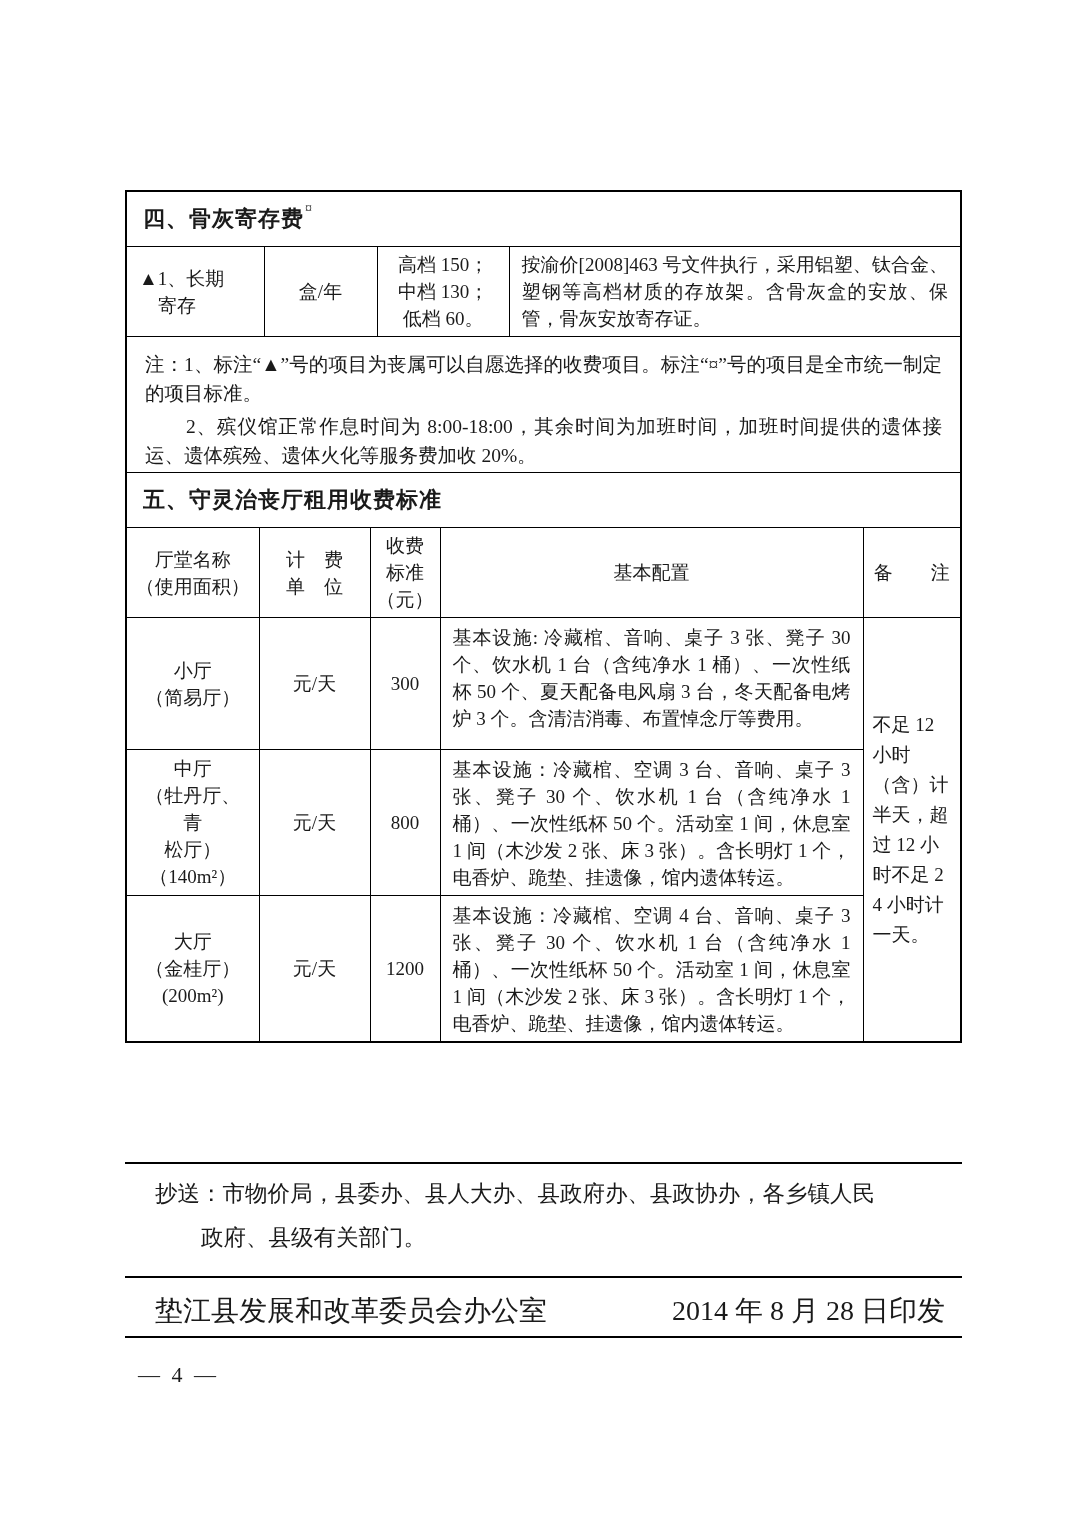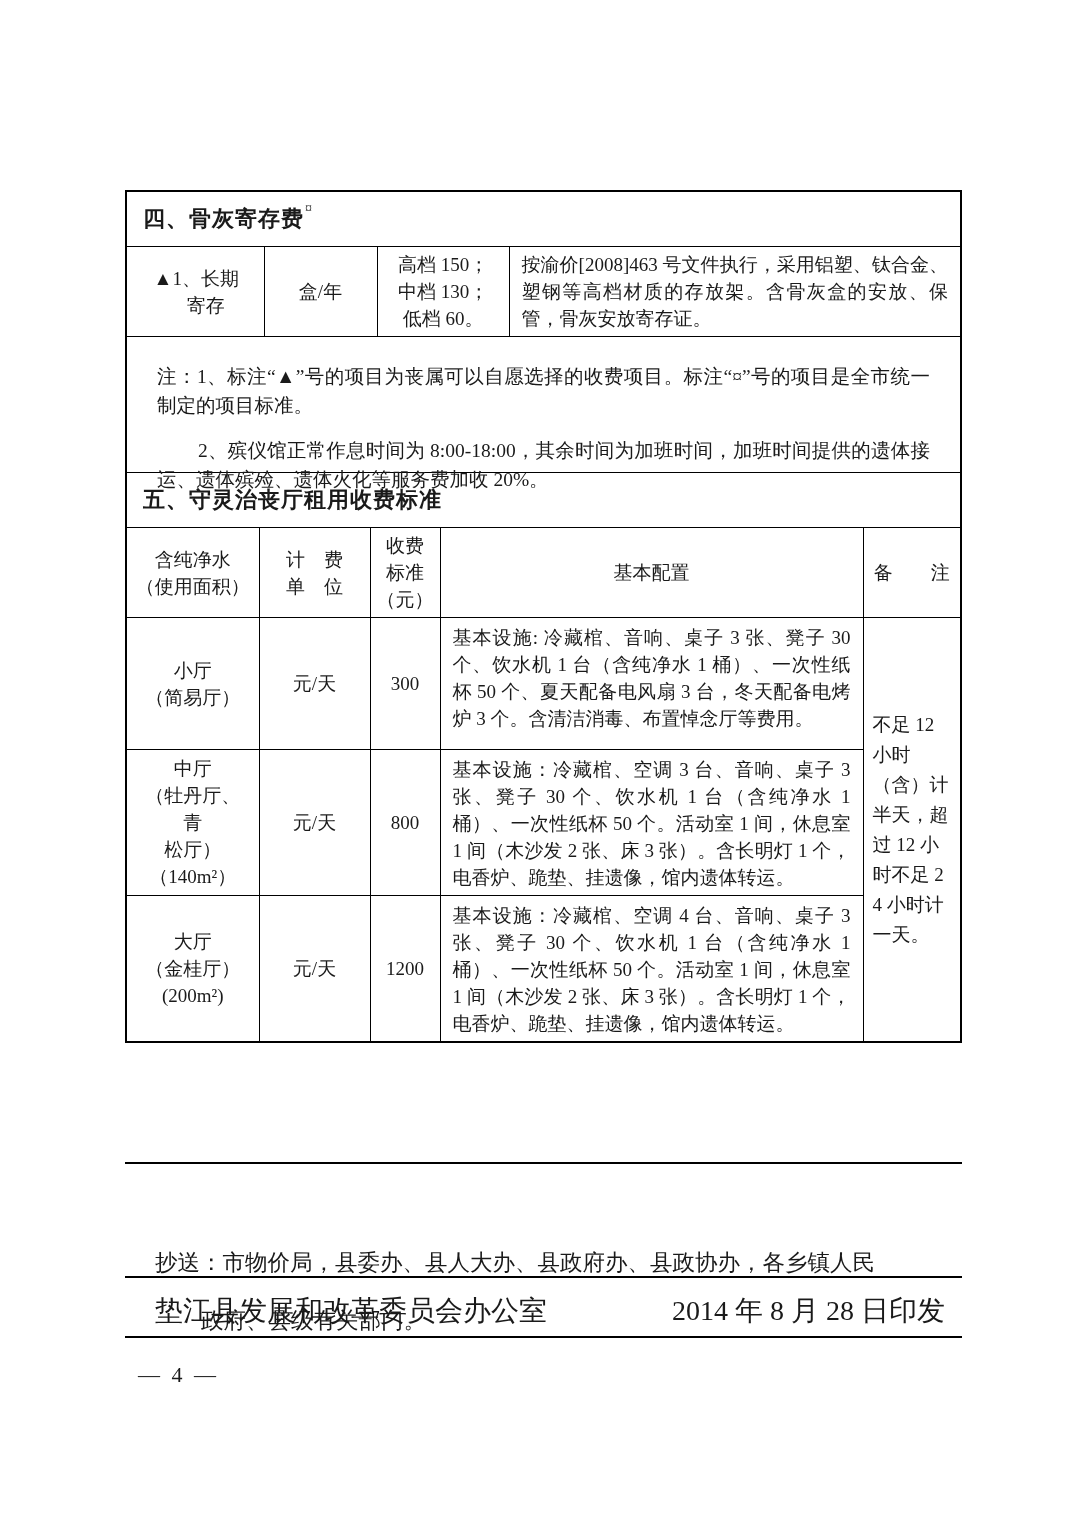--- a/index.html
+++ b/index.html
@@ -32,43 +32,43 @@
     padding:4px 10px; line-height:27px; vertical-align:middle;
     word-break:break-all;
   }
   td:first-child { border-left:none; }
   td:last-child  { border-right:none;font-family:Liberation Serif, serif; }
   tr.first td    { border-top:none; }
   tr.last td, td.no-bottom { border-bottom:none; }
 
   .pre  { white-space:pre-line; }
   .ctr  { text-align:center; }
-  .item-cell { text-align:center; padding-left:12px; white-space:pre-line;margin-left:28px; }
+  .item-cell { text-align:left; padding-left:12px; white-space:pre-line;margin-left:28px; }
   .desc-cell { text-align:justify; padding:4px 12px; }
   .hdr td { text-align:center; white-space:pre-line; padding:4px 4px; }
   .config-cell { text-align:justify; padding:4px 12px; vertical-align:top; padding-top:6px; }
   .remark-cell { text-align:left; padding:4px 9px; line-height:30px; vertical-align:middle;margin-left:24px; }
 
   .notes {
     box-sizing:border-box; height:136px;
     padding:9px 14px 8px 14px;
     font-size:19.5px; line-height:29px;
     border-bottom:1px solid #000;
   }
-  .notes p { margin:16px; text-align:justify; }
+  .notes p { margin:4px; text-align:justify; }
   .notes p.indent { text-indent:2.1em; }
 
   
   .rule { position:absolute; left:125px; width:837px; height:2px; background:#000; }
   .rule-1 { top:1162px; }
   .rule-2 { top:1276px; }
   .rule-3 { top:1336px; }
 
-  .cc-block { position:absolute; left:155px; top:1248px; width:792px; font-size:22.5px; line-height:30px; }
-  .cc-line2 { margin-left:46px; margin-top:28px; }
+  .cc-block { position:absolute; left:155px; top:1179px; width:792px; font-size:22.5px; line-height:30px; }
+  .cc-line2 { margin-left:46px; margin-top:14px; }
 
   .issue-row {
     position:absolute; left:155px; top:1292px; width:790px;
     display:flex; justify-content:space-between;
     font-size:28px;
   }
   .page-num { position:absolute; left:138px; top:1362px; font-size:22px; letter-spacing:3px; }
 </style>
 </head>
 <body>
@@ -114,21 +114,21 @@
     <table>
       <colgroup>
           <col style="width:132px">
           <col style="width:111px">
           <col style="width:70px">
           <col style="width:423px">
           <col>
         </colgroup>
       <tbody>
           <tr class="first hdr" style="height:85px">
-        <td>含纯净水
+        <td>厅堂名称
 （使用面积）</td>
         <td>计　费
 单　位</td>
         <td>收费
 标准
 （元）</td>
         <td>基本配置</td>
         <td>备　　注</td>
       </tr>
       <tr style="height:132px">

